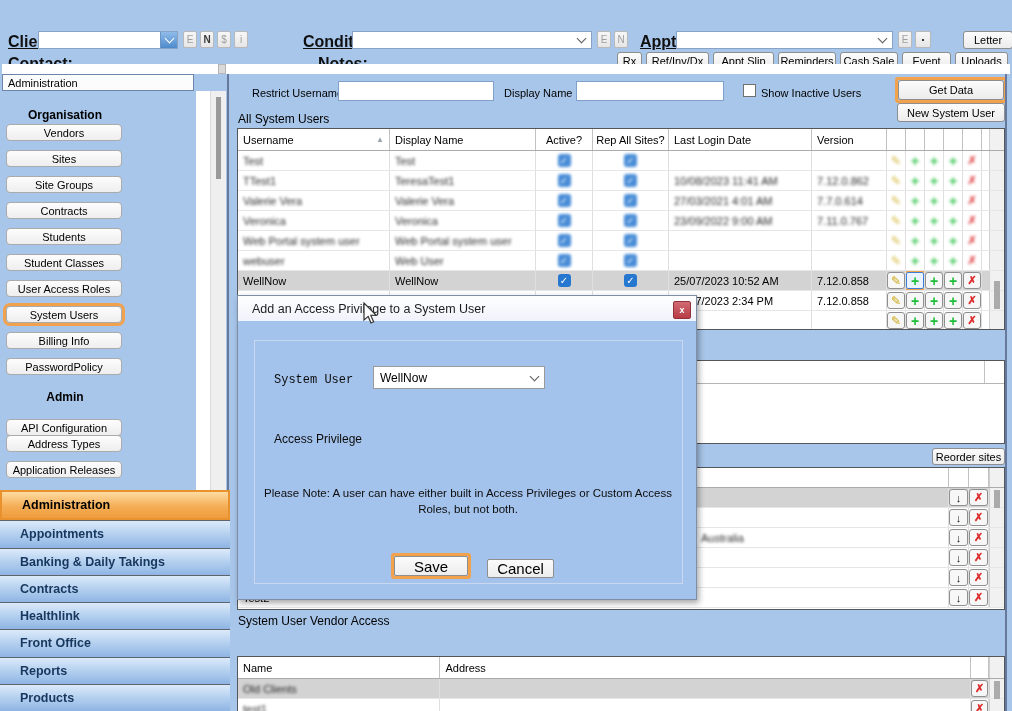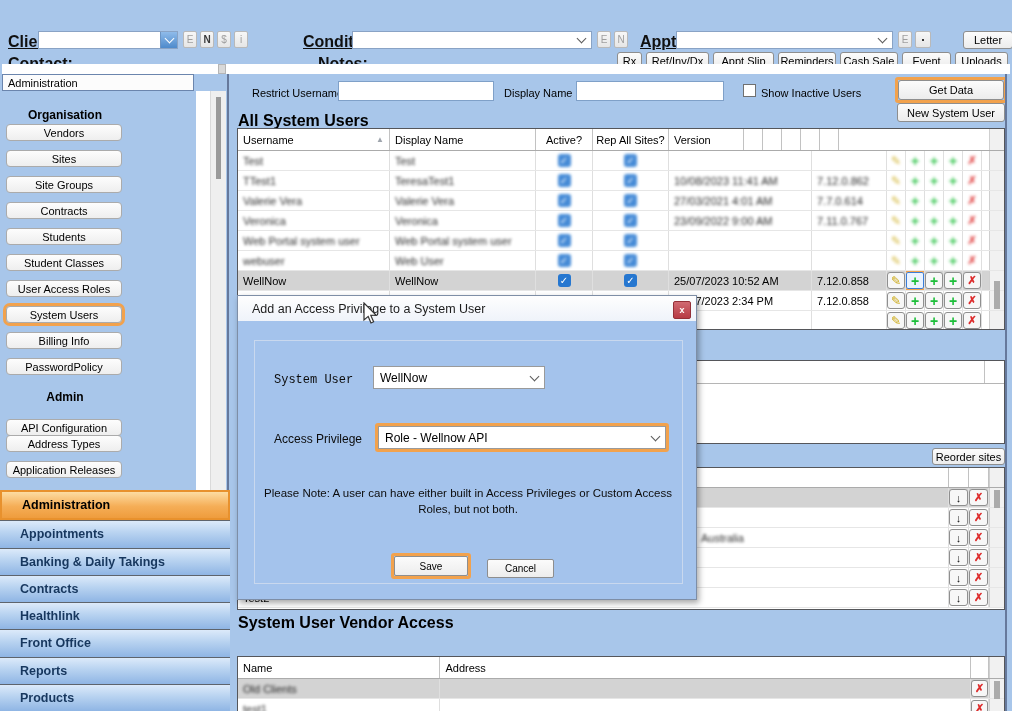--- a/index.html
+++ b/index.html
@@ -50,21 +50,21 @@
         background:linear-gradient(180deg,#FDDCA2 0%,#F5AE57 55%,#EF9C3D 100%);
         border:2px solid #E8912D;color:#000;}
   
   .main{position:absolute;left:232px;top:74px;width:773px;height:637px;background:#A8C6EA;
         border-right:2px solid #66799C;overflow:hidden;box-sizing:content-box;}
   .main .lbl2{position:absolute;font-size:11px;color:#000;}
   .input{position:absolute;background:#fff;border:1px solid #7FA0C8;box-sizing:border-box;font-size:11px;padding:0 3px;
          font-family:"Liberation Sans",sans-serif;}
   .checkbox{position:absolute;width:13px;height:13px;background:#fff;border:1px solid #707070;box-sizing:border-box;}
   .orange-wrap-abs{position:absolute;border:3px solid var(--accent);border-radius:3px;}
-  .tbl-title{position:absolute;font-size:16px;font-weight:bold;}
+  .tbl-title{position:absolute;font-size:12px;font-weight:normal;}
   .tbl{position:absolute;background:#fff;border:1px solid #55565A;box-sizing:border-box;overflow:hidden;}
   .trow{display:flex;height:20px;border-bottom:1px solid #E6E6E6;align-items:stretch;box-sizing:border-box;}
   .trow.hdr{height:22px;border-bottom:1px solid #ABABAB;}
   .trow.sel{background:#D3D3D3;}
   .tcell{border-right:1px solid #DFDFDF;display:flex;align-items:center;padding:0 5px;font-size:11px;
          box-sizing:border-box;overflow:hidden;white-space:nowrap;}
   .hdr .tcell{border-right:1px solid #C2C2C2;}
   .tcell.center{justify-content:center;padding:0;}
   .sort{margin-left:auto;font-size:8px;color:#9FA5AD;}
   .cb{width:13px;height:13px;background:var(--check-blue);border-radius:3px;color:#fff;font-size:10px;
@@ -88,21 +88,21 @@
         display:flex;align-items:center;font-size:12.5px;color:#1c1c1c;padding-left:14px;box-sizing:border-box;}
   .dlg-close{position:absolute;right:5px;top:5px;width:16px;height:16px;background:linear-gradient(#D06A72,#B73B45);
         border:1px solid #943038;border-radius:2px;color:#fff;font-size:9px;font-weight:bold;
         display:flex;align-items:center;justify-content:center;}
   .dlg-panel{position:absolute;left:16px;top:44px;width:427px;height:242px;border:1px solid #C9D8EE;}
   .dlg-lbl{position:absolute;font-size:12px;color:#0c0c0c;}
   .dlg-combo{position:absolute;background:#fff;border:1px solid #9A9A9A;display:flex;align-items:center;
         font-size:12px;padding-left:6px;box-sizing:border-box;}
   .dlg-note{position:absolute;left:20px;top:190px;width:420px;text-align:center;font-size:11.5px;line-height:1.35;color:#0c0c0c;}
   .dlg-btn{position:absolute;background:linear-gradient(#FBFBFB,#EDEDED);border:1px solid #8E8E8E;border-radius:2px;
-        font-size:10px;display:flex;align-items:center;justify-content:center;box-sizing:border-box;}
+        font-size:15px;display:flex;align-items:center;justify-content:center;box-sizing:border-box;}
   .cursor{position:absolute;z-index:100;}
 </style>
 </head>
 <body>
 
 <div class="app">
 
 
   <div class="toolbars">
     <span class="lbl" style="left:8px;top:5px;">Client</span>
@@ -210,20 +210,23 @@
           </div>
           <div class="tcell" style="width: 146px;">
             <span>Display Name</span>
           </div>
           <div class="tcell center" style="width: 57px;">
             <span>Active?</span>
           </div>
           <div class="tcell center" style="width: 76px;">
             <span>Rep All Sites?</span>
           </div>
+          <div class="tcell" style="width: 143px;">
+            <span>Last Login Date</span>
+          </div>
           <div class="tcell" style="width: 75px;">
             <span>Version</span>
           </div>
           <div class="tcell" style="width: 19px;"></div>
           <div class="tcell" style="width: 19px;"></div>
           <div class="tcell" style="width: 19px;"></div>
           <div class="tcell" style="width: 19px;"></div>
           <div class="tcell" style="width: 19px;"></div>
           <div class="scrollcol" style="height: 100%;"></div>
         </div>
@@ -813,26 +816,20 @@
     <div class="dlg-close">
         <span>x</span>
       </div>
     <div class="dlg-panel"></div>
     <span class="dlg-lbl" style="left:36px;top:77px;font-family:Liberation Mono, monospace;">System User</span>
     <div class="dlg-combo" style="left:135px;top:70px;width:172px;height:23px;">
       <span>WellNow</span>
       <span class="chev chev-right"></span>
     </div>
     <span class="dlg-lbl" style="left:36px;top:136px;">Access Privilege</span>
-    <div class="orange-wrap-abs" style="left:137px;top:127px;width:288px;height:23px;">
-      <div class="dlg-combo" style="left:0;top:0;width:288px;height:23px;">
-        <span>Role - Wellnow API</span>
-        <span class="chev chev-right"></span>
-      </div>
-    </div>
     <div class="dlg-note">Please Note: A user can have either built in Access Privileges or Custom Access Roles, but not both.</div>
     <div class="orange-wrap-abs" style="left:153px;top:257px;width:74px;height:20px;">
       <div class="dlg-btn" style="left:0;top:0;width:74px;height:20px;">Save</div>
     </div>
     <div class="dlg-btn" style="left:249px;top:263px;width:67px;height:19px;">Cancel</div>
   </div>
 
   <svg class="cursor" style="left:362px;top:302px;" width="16" height="24" viewBox="0 0 16 24">
     <path d="M2,1 L2,18 L6.2,14.4 L9,21 L11.6,19.8 L8.8,13.4 L14,13 Z" fill="#fff" stroke="#333" stroke-width="1.2"></path>
   </svg>

